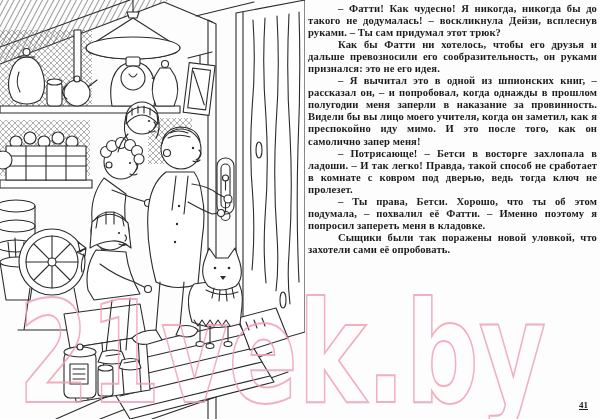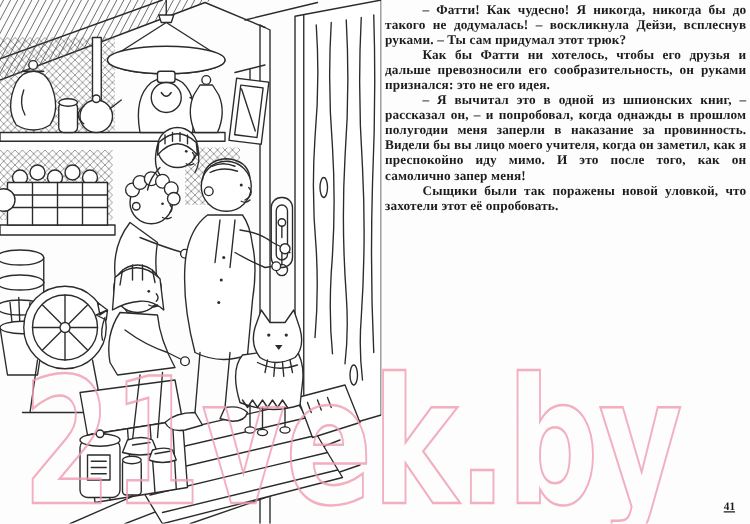--- a/index.html
+++ b/index.html
@@ -247,21 +247,23 @@
         </g>
 
       </g>
     </svg>
   </div>
 
   <div class="text-col">
     <p>– Фатти! Как чудесно! Я никогда, никогда бы до такого не додумалась! – воскликнула Дейзи, всплеснув руками. – Ты сам придумал этот трюк?</p>
     <p>Как бы Фатти ни хотелось, чтобы его друзья и дальше превозносили его сообразительность, он руками признался: это не его идея.</p>
     <p>– Я вычитал это в одной из шпионских книг, – рассказал он, – и попробовал, когда однажды в прошлом полугодии меня заперли в наказание за провинность. Видели бы вы лицо моего учителя, когда он заметил, как я преспокойно иду мимо. И это после того, как он самолично запер меня!</p>
-    <p>Сыщики были так поражены новой уловкой, что захотели этот её опробовать.</p>
+    <p>– Потрясающе! – Бетси в восторге захлопала в ладоши. – И так легко! Правда, такой способ не сработает в комнате с ковром под дверью, ведь тогда ключ не пролезет.</p>
+    <p>– Ты права, Бетси. Хорошо, что ты об этом подумала, – похвалил её Фатти. – Именно поэтому я попросил запереть меня в кладовке.</p>
+    <p>Сыщики были так поражены новой уловкой, что захотели сами её опробовать.</p>
   </div>
 
   <div class="pageno">41</div>
 
   <svg class="wm" width="600" height="139" viewBox="0 0 600 139">
     <text x="18" y="122" font-size="140" textLength="528" lengthAdjust="spacingAndGlyphs" stroke="#ef9cb0">21vek.by</text>
   </svg>
 
 </div>
 

